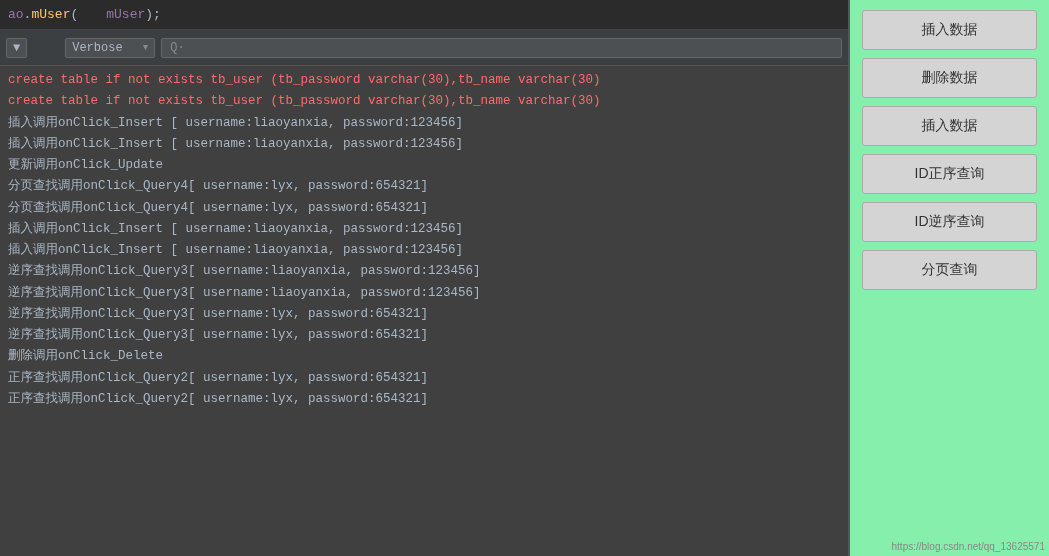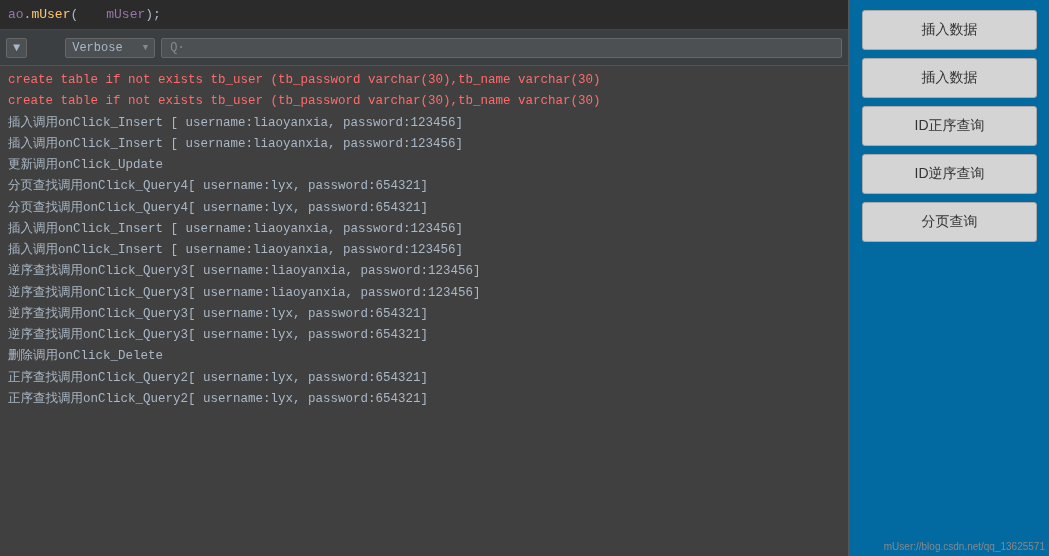--- a/index.html
+++ b/index.html
@@ -98,21 +98,21 @@
     .log-default { color: #a9b7c6; }
 
     
     .log-area::-webkit-scrollbar { width: 8px; }
     .log-area::-webkit-scrollbar-track { background: #2b2b2b; }
     .log-area::-webkit-scrollbar-thumb { background: #555; border-radius: 4px; }
 
     
     .right-panel {
       width: 200px;
-      background: #0369a1;
+      background: #86efac;
       display: flex;
       flex-direction: column;
       align-items: center;
       padding: 10px 12px;
       gap: 8px;
       border-left: 1px solid #555;
     }
     .action-btn {
       width: 100%;
       padding: 10px 0;
@@ -176,19 +176,20 @@
       <div class="log-line log-default">逆序查找调用onClick_Query3[ username:lyx, password:654321]</div>
       <div class="log-line log-default">逆序查找调用onClick_Query3[ username:lyx, password:654321]</div>
       <div class="log-line log-default">删除调用onClick_Delete</div>
       <div class="log-line log-default">正序查找调用onClick_Query2[ username:lyx, password:654321]</div>
       <div class="log-line log-default">正序查找调用onClick_Query2[ username:lyx, password:654321]</div>
     </div>
 </div>
 
 <div class="right-panel" id="buttons-panel">
 <button class="action-btn">插入数据</button>
+    <button class="action-btn">删除数据</button>
     <button class="action-btn">插入数据</button>
     <button class="action-btn">ID正序查询</button>
     <button class="action-btn">ID逆序查询</button>
     <button class="action-btn">分页查询</button>
   </div>
 
-<div class="watermark">mUser://blog.csdn.net/qq_13625571</div>
+<div class="watermark">https://blog.csdn.net/qq_13625571</div>
 
 </body></html>

